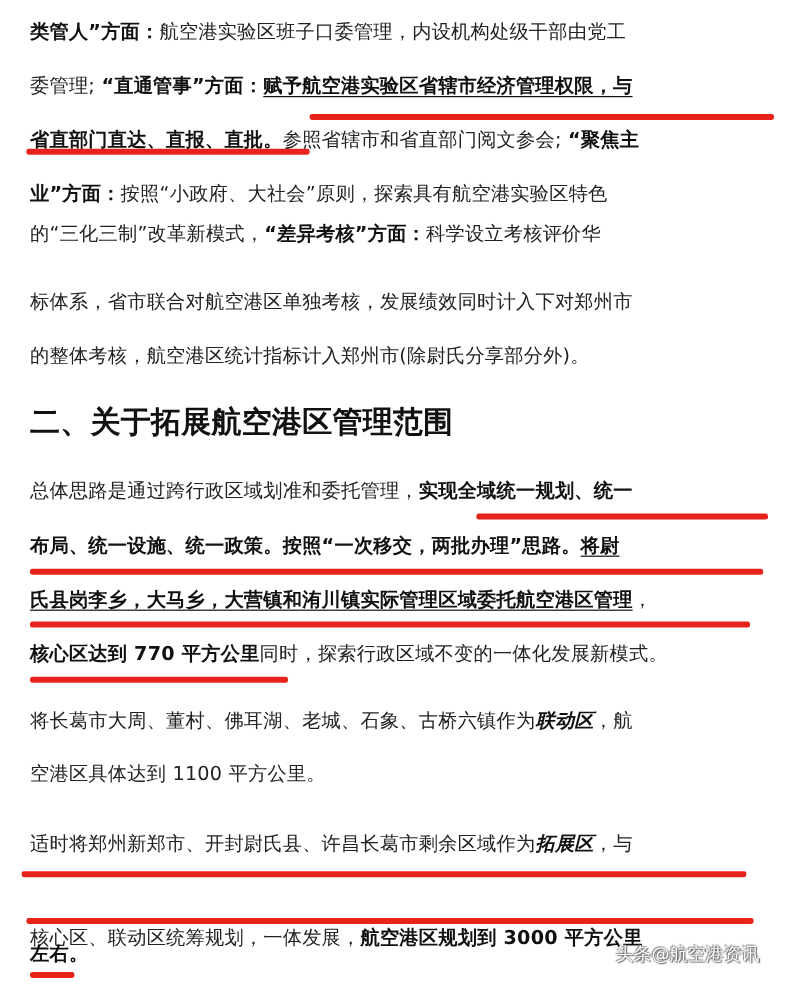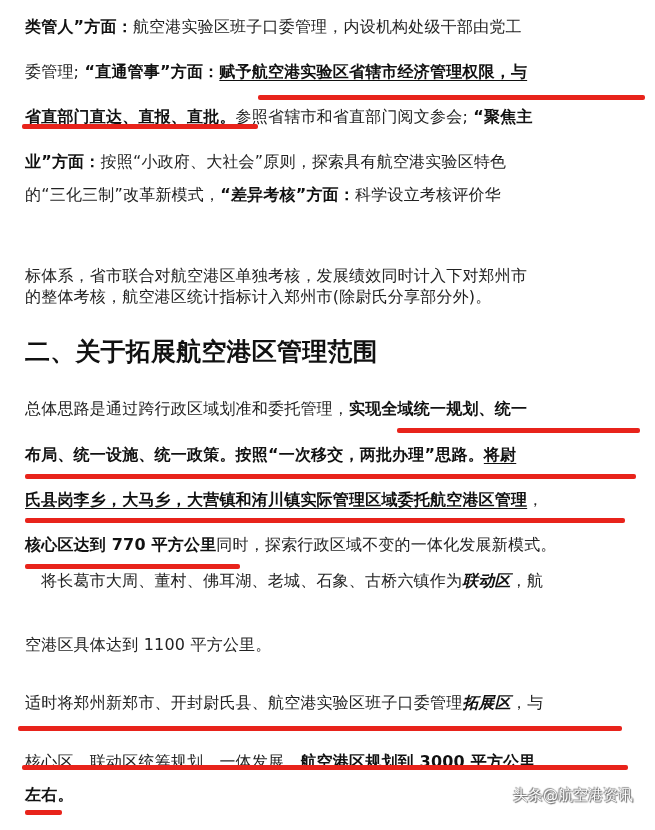--- a/index.html
+++ b/index.html
@@ -42,21 +42,21 @@
   <span class="b u">省直部门直达、直报、直批。</span><span>参照省辖市和省直部门阅文参会; </span><span class="b">“聚焦主</span>
 </div>
 <div class="red-mark" style="left:22px; width:236px; top:124px;"></div>
 
 <div class="line" style="top:147px;">
   <span class="b">业”方面：</span><span>按照“小政府、大社会”原则，探索具有航空港实验区特色</span>
 </div>
 <div class="line" style="top:180px;">
   <span>的“三化三制”改革新模式，</span><span class="b">“差异考核”方面：</span><span>科学设立考核评价华</span>
 </div>
-<div class="line" style="top:237px;margin-top:24px;">
+<div class="line" style="top:237px;">
   <span>标体系，省市联合对航空港区单独考核，发展绩效同时计入下对郑州市</span>
 </div>
 <div class="line" style="top:282px;">
   <span>的整体考核，航空港区统计指标计入郑州市(除尉氏分享部分外)。</span>
 </div>
 
 <div class="line heading" style="top:337px;">二、关于拓展航空港区管理范围</div>
 
 <div class="line" style="top:394px;">
   <span>总体思路是通过跨行政区域划准和委托管理，</span><span class="b">实现全域统一规划、统一</span>
@@ -71,33 +71,33 @@
 <div class="line" style="top:485px;">
   <span class="b u">氏县岗李乡，大马乡，大营镇和洧川镇实际管理区域委托航空港区管理</span><span>，</span>
 </div>
 <div class="red-mark" style="left:25px; width:600px; top:518px;"></div>
 
 <div class="line" style="top:530px;">
   <span class="b">核心区达到 770 平方公里</span><span>同时，探索行政区域不变的一体化发展新模式。</span>
 </div>
 <div class="red-mark" style="left:25px; width:215px; top:564px;"></div>
 
-<div class="line" style="top:566px;margin-left:16px;">
+<div class="line" style="top:586px;">
   <span>将长葛市大周、董村、佛耳湖、老城、石象、古桥六镇作为</span><span class="bi">联动区</span><span>，航</span>
 </div>
 <div class="line" style="top:630px;">
   <span>空港区具体达到 1100 平方公里。</span>
 </div>
 
 <div class="line" style="top:688px;">
-  <span>适时将郑州新郑市、开封尉氏县、航空港实验区班子口委管理</span><span class="bi">拓展区</span><span>，与</span>
+  <span>适时将郑州新郑市、开封尉氏县、许昌长葛市剩余区域作为</span><span class="bi">拓展区</span><span>，与</span>
 </div>
 <div class="red-mark" style="left:18px; width:604px; top:726px;"></div>
 
-<div class="line" style="top:733px;margin-top:14px;">
+<div class="line" style="top:753px;margin-top:14px;">
   <span>核心区、联动区统筹规划，一体发展，</span><span class="b">航空港区规划到 3000 平方公里</span>
 </div>
 <div class="red-mark" style="left:22px; width:606px; top:765px;"></div>
 
 <div class="line" style="top:780px;">
   <span class="b">左右。</span>
 </div>
 <div class="red-mark" style="left:25px; width:37px; top:810px;"></div>
 
 <div class="watermark">头条@航空港资讯</div>

